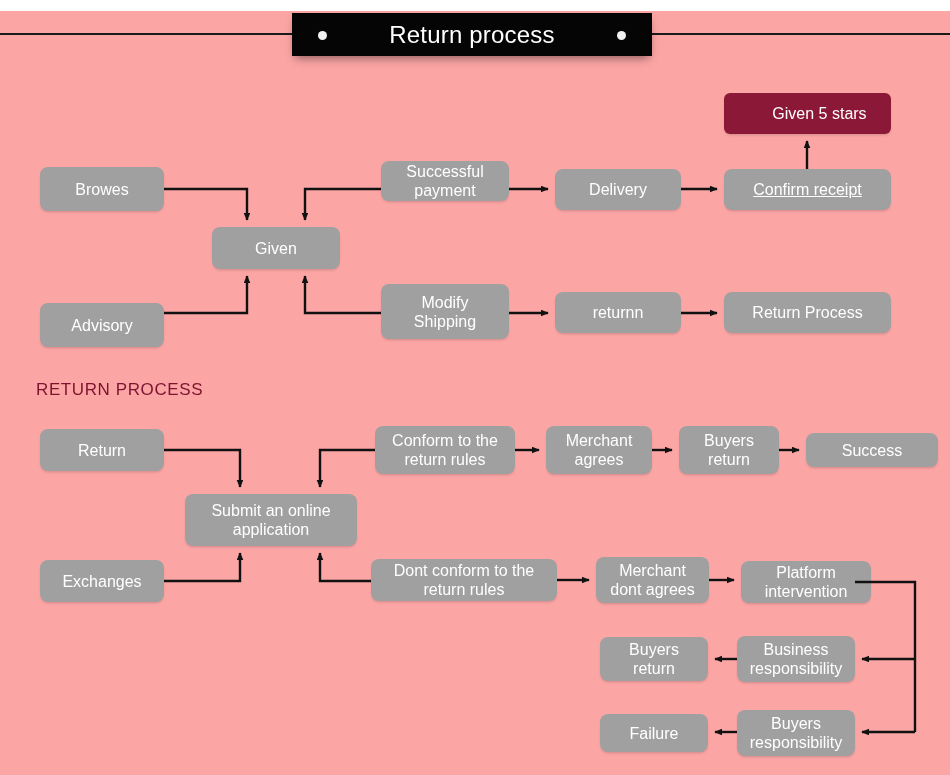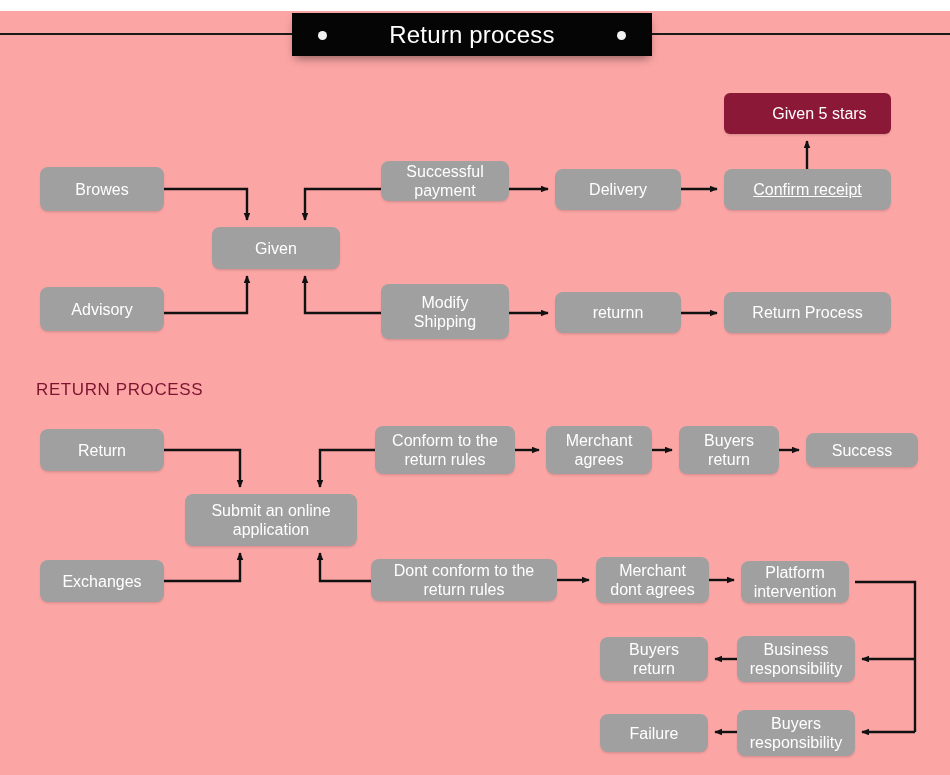--- a/index.html
+++ b/index.html
@@ -120,43 +120,43 @@
     <div id="header-plate">
       <div class="header-dot" id="header-dot-left"></div>
       <div class="header-dot" id="header-dot-right"></div>
       <div id="header-title">Return process</div>
     </div>
   </div>
 
 
   <div class="node" style="left:40px;  top:156px; width:124px; height:44px;">Browes</div>
   <div class="node" style="left:212px; top:216px; width:128px; height:42px;">Given</div>
-  <div class="node" style="left:40px;  top:276px; width:124px; height:44px;">Advisory</div>
+  <div class="node" style="left:40px;  top:292px; width:124px; height:44px;">Advisory</div>
   <div class="node" style="left:381px; top:150px; width:128px; height:40px;">Successful<br>payment</div>
   <div class="node" style="left:555px; top:158px; width:126px; height:41px;">Delivery</div>
   <div class="node" style="left:724px; top:158px; width:167px; height:41px;text-decoration:underline;">Confirm receipt</div>
   <div class="node accent" style="left:724px; top:82px; width:167px; height:41px;padding-left:28px;">Given 5 stars</div>
   <div class="node" style="left:381px; top:273px; width:128px; height:55px;">Modify<br>Shipping</div>
   <div class="node" style="left:555px; top:281px; width:126px; height:41px;">returnn</div>
   <div class="node" style="left:724px; top:281px; width:167px; height:41px;">Return Process</div>
 
   <div class="section-title" style="left:36px; top:369px;">RETURN PROCESS</div>
 
   <div class="node" style="left:40px;  top:418px; width:124px; height:42px;">Return</div>
   <div class="node" style="left:185px; top:483px; width:172px; height:52px;">Submit an online<br>application</div>
   <div class="node" style="left:40px;  top:549px; width:124px; height:42px;">Exchanges</div>
 
   <div class="node" style="left:375px; top:415px; width:140px; height:48px;">Conform to the<br>return rules</div>
   <div class="node" style="left:546px; top:415px; width:106px; height:48px;">Merchant<br>agrees</div>
   <div class="node" style="left:679px; top:415px; width:100px; height:48px;">Buyers<br>return</div>
-  <div class="node" style="left:806px; top:422px; width:112px; height:34px;">Success</div>
+  <div class="node" style="left:806px; top:422px; width:132px; height:34px;">Success</div>
 
   <div class="node" style="left:371px; top:548px; width:186px; height:42px;">Dont conform to the<br>return rules</div>
   <div class="node" style="left:596px; top:546px; width:113px; height:46px;">Merchant<br>dont agrees</div>
-  <div class="node" style="left:741px; top:550px; width:108px; height:42px;">Platform<br>intervention</div>
+  <div class="node" style="left:741px; top:550px; width:130px; height:42px;">Platform<br>intervention</div>
 
   <div class="node" style="left:737px; top:625px; width:118px; height:46px;">Business<br>responsibility</div>
   <div class="node" style="left:600px; top:626px; width:108px; height:44px;">Buyers<br>return</div>
 
   <div class="node" style="left:737px; top:699px; width:118px; height:46px;">Buyers<br>responsibility</div>
   <div class="node" style="left:600px; top:703px; width:108px; height:38px;">Failure</div>
 
   <svg id="wires" viewBox="0 0 950 775" xmlns="http://www.w3.org/2000/svg">
     <defs>
       <marker id="ah" markerWidth="9" markerHeight="9" refX="7.2" refY="3.4" orient="auto" markerUnits="userSpaceOnUse">

